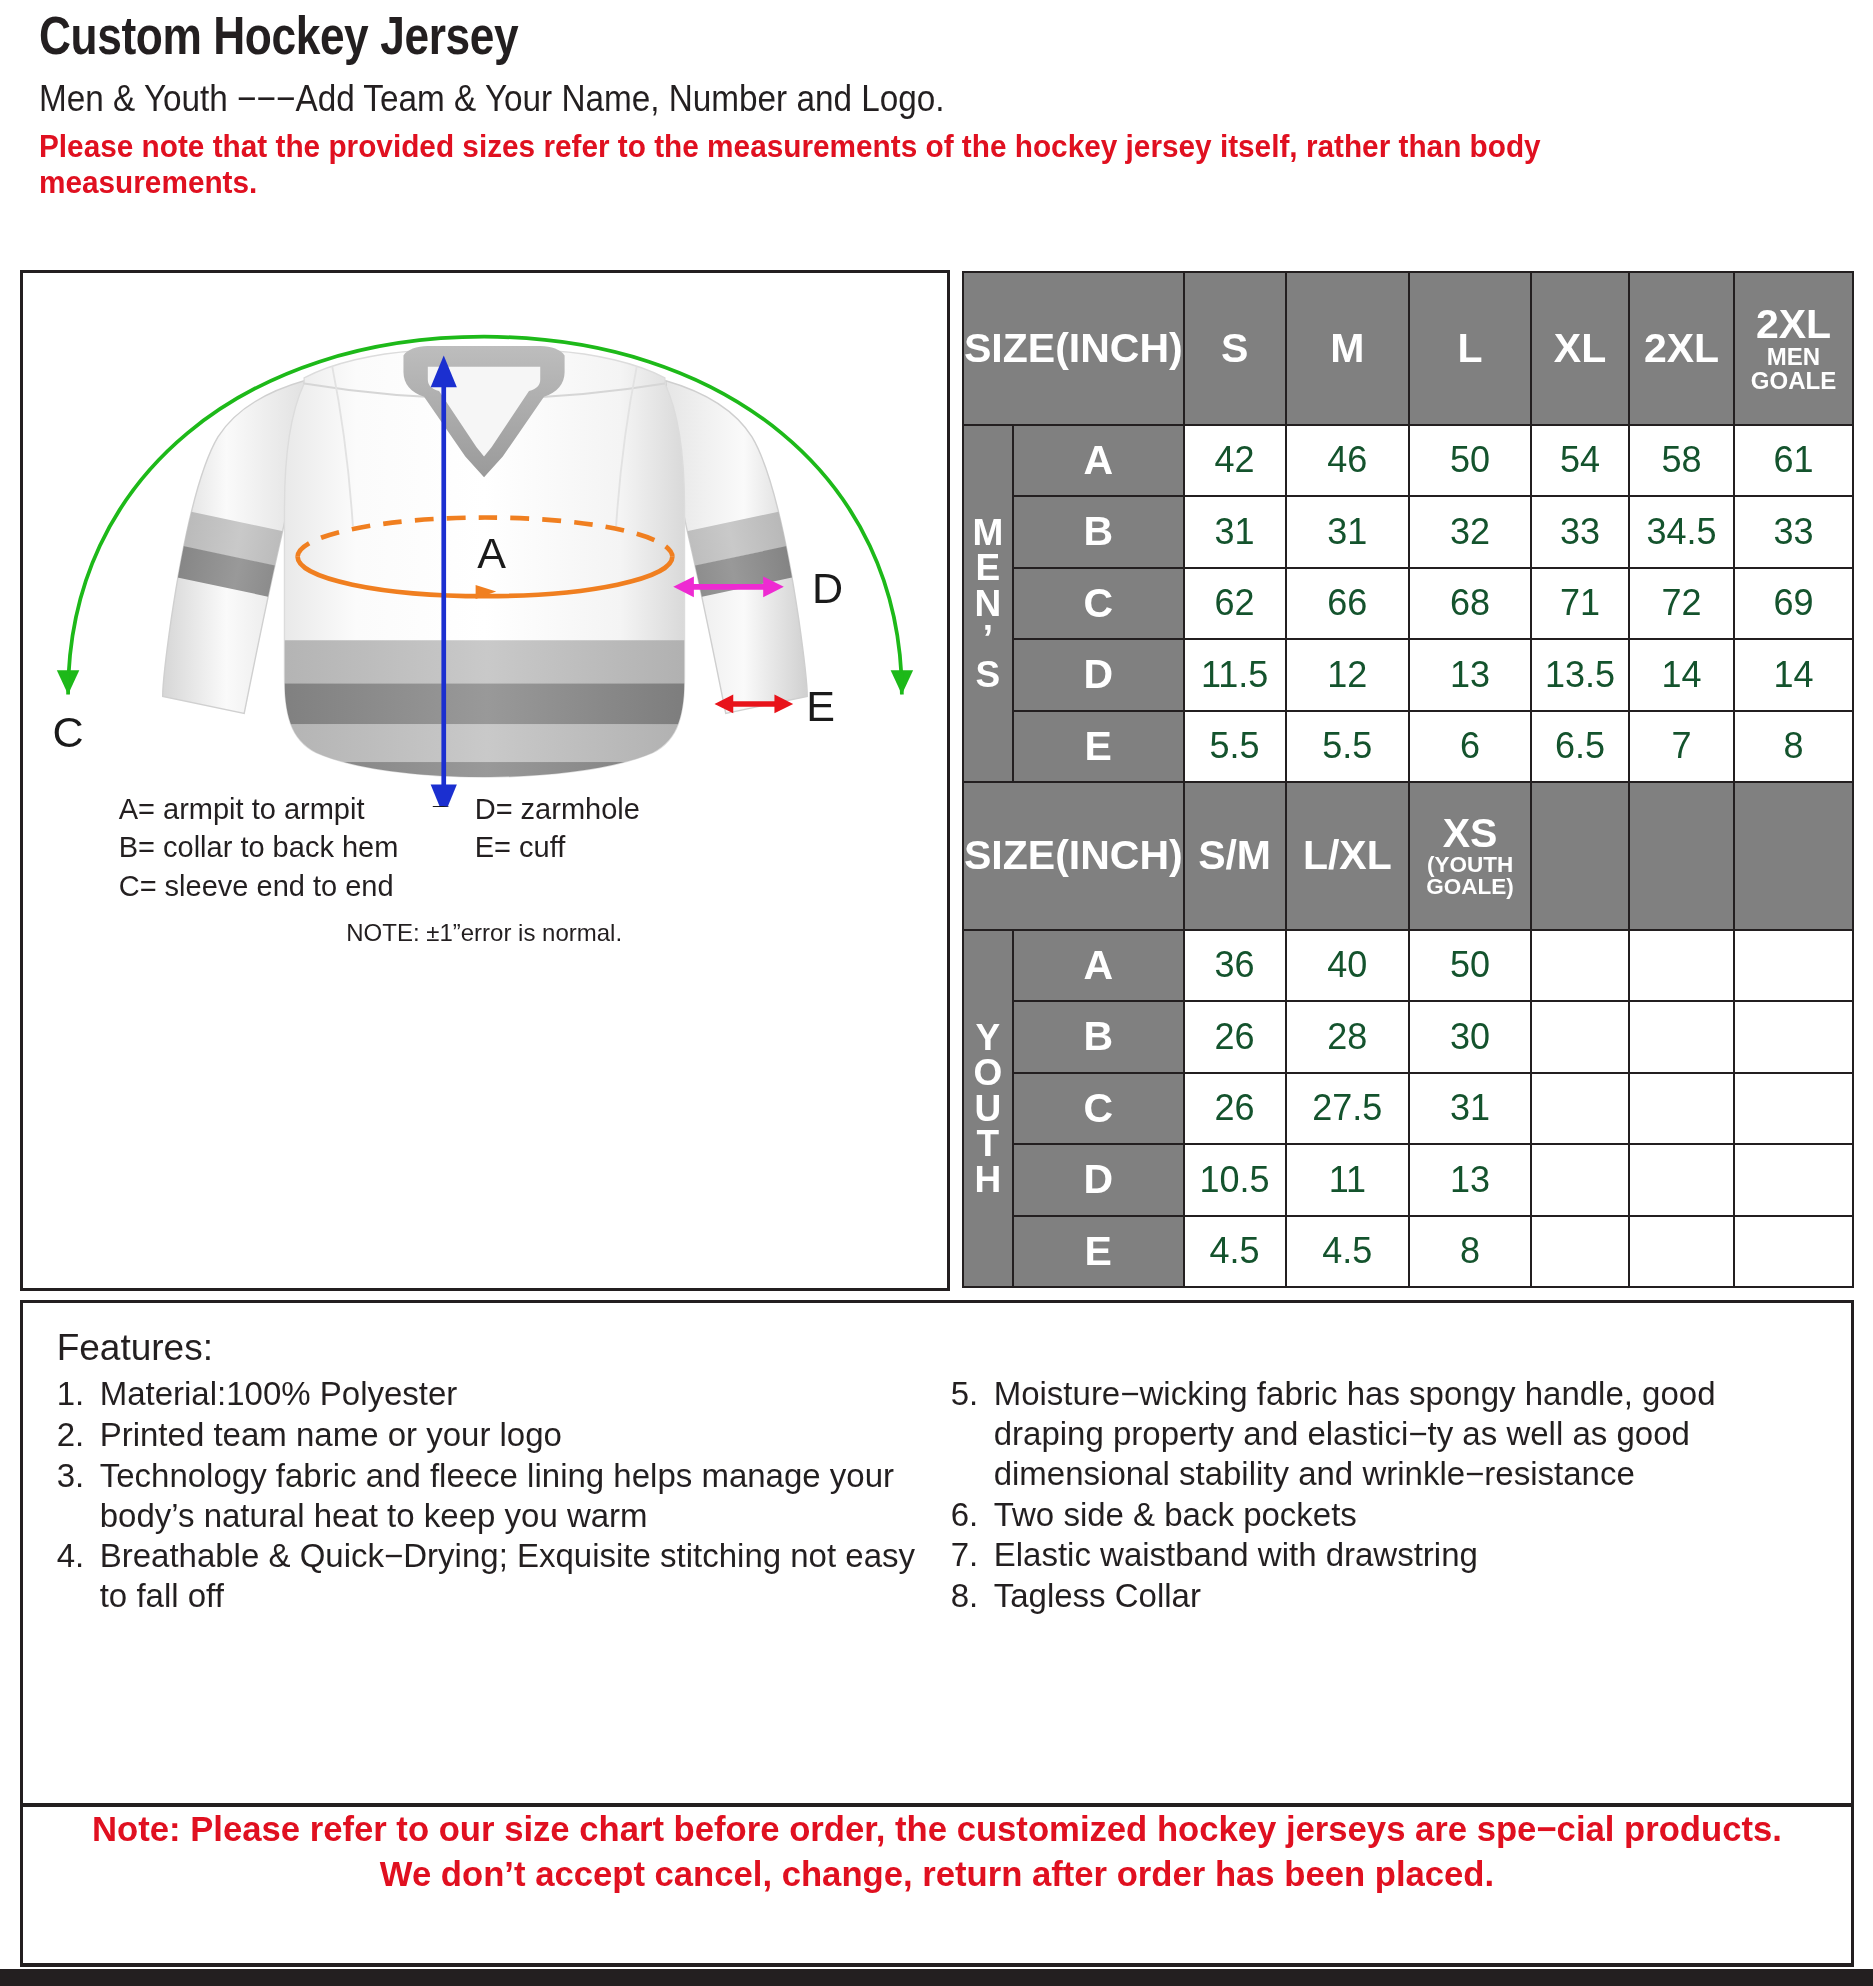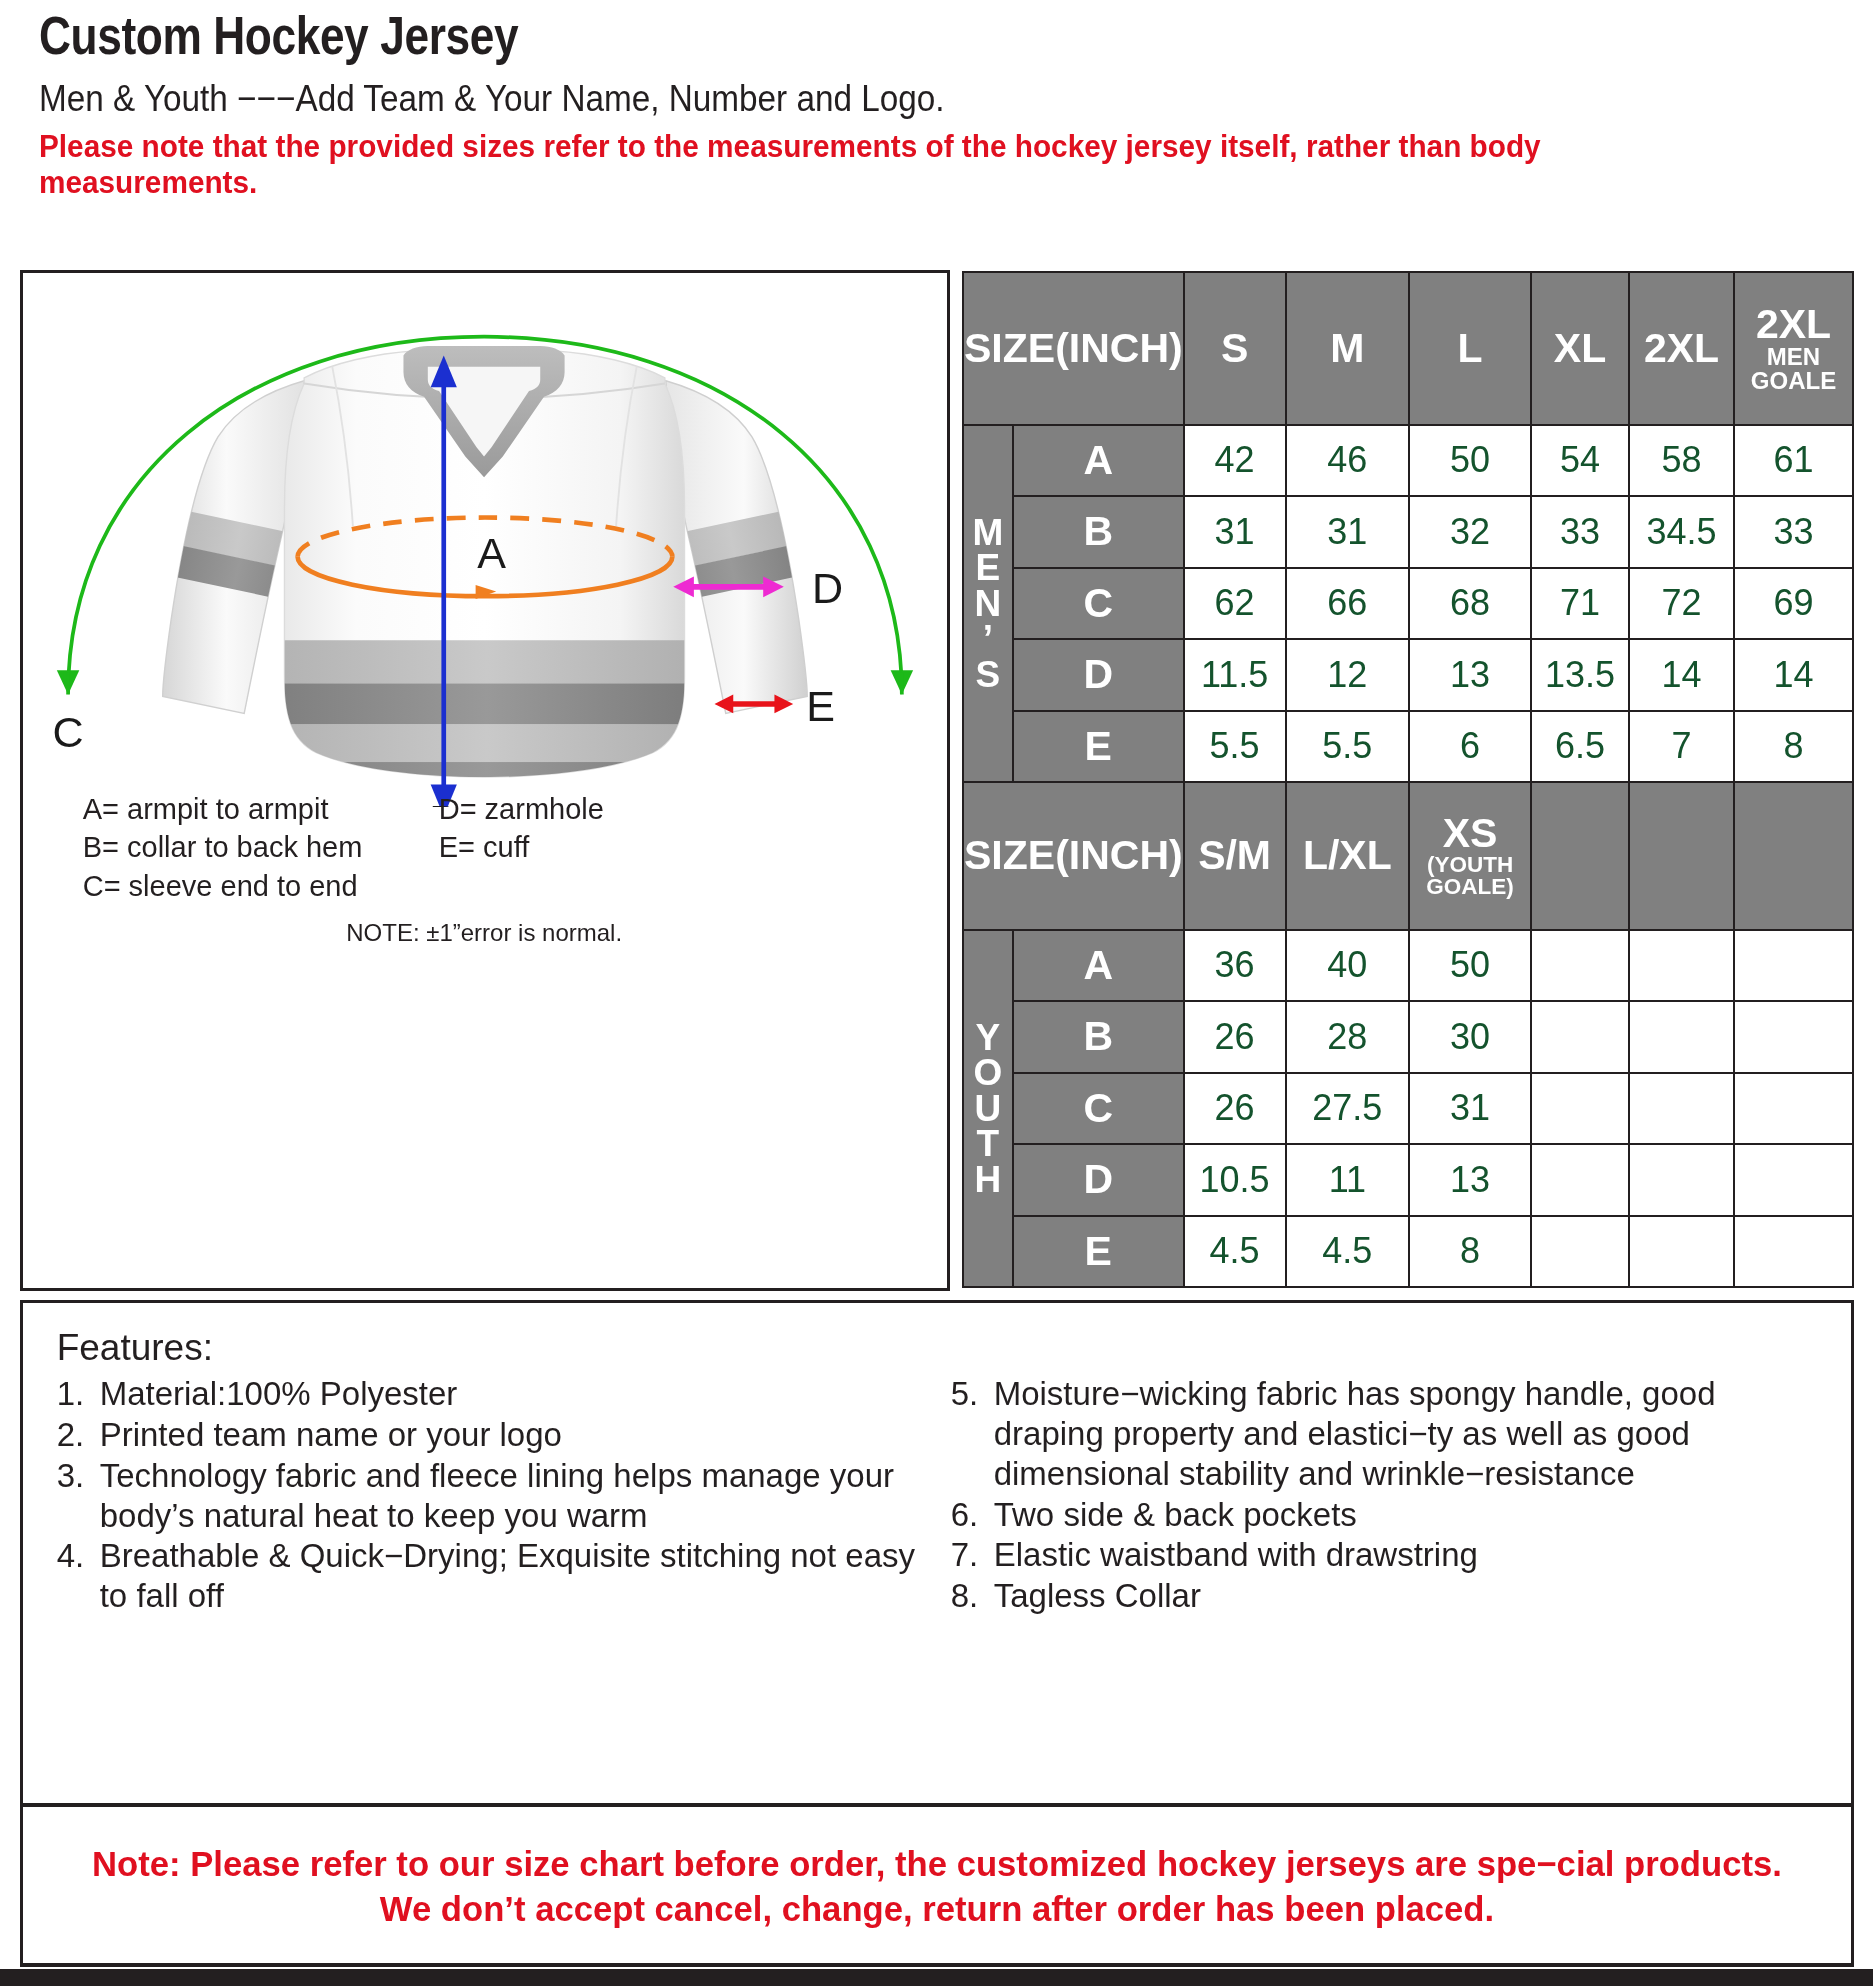--- a/index.html
+++ b/index.html
@@ -41,21 +41,21 @@
                     border-bottom-width:4.7px; }
   #features-divider { position:absolute; left:0; top:500px; width:100%;
                       height:3.7px; background:#231f20; }
 
   
   #jersey-wrap { position:absolute; left:0; top:0; width:923px; height:534px; }
 
   
   #legend { position:absolute; left:60px; top:517px; width:843px;
             font-size:29px; line-height:1.32; }
-  .legend-grid { display:grid; grid-template-columns:356px 1fr; }
+  .legend-grid { display:grid; grid-template-columns:356px 1fr;margin-left:36px; }
   .legend-grid div { white-space:nowrap; }
   #legend-note { position:absolute; left:0; top:646px; width:923px;
                  text-align:center; font-size:24px; }
 
   
   #size-table { position:absolute; left:962px; top:271px;
                 width:892px; height:1017px;
                 border-collapse:separate; border-spacing:0;
                 background:#231f20; }
   #size-table table { border-collapse:separate; border-spacing:2.8px;
@@ -83,21 +83,21 @@
                     font-size:37px; font-weight:normal; }
   .feat-col { position:absolute; font-size:33px; line-height:1.21; }
   #feat-left { left:34px; top:71px; width:871px; }
   #feat-right { left:928px; top:71px; width:881px; }
   .feat-item { display:flex; margin-bottom:0.9px; }
   .feat-num { width:43px; flex:0 0 43px; }
   .feat-txt { flex:1; }
 
   
   #bottom-note { position:absolute; left:0; top:504px; width:100%; height:159px;
-                 display:flex; align-items:center; justify-content:center; }
+                 display:flex; justify-content:center; }
   #bottom-note-text { color:#e01020; font-size:35px; font-weight:bold;
                       line-height:1.28; text-align:center; width:1752px;
                       transform:scaleX(0.99); }
 
   #bottom-bar { position:absolute; left:0; top:1969px; width:1874px;
                 height:17px; background:#231f20; }
 </style>
 </head>
 <body>
 

